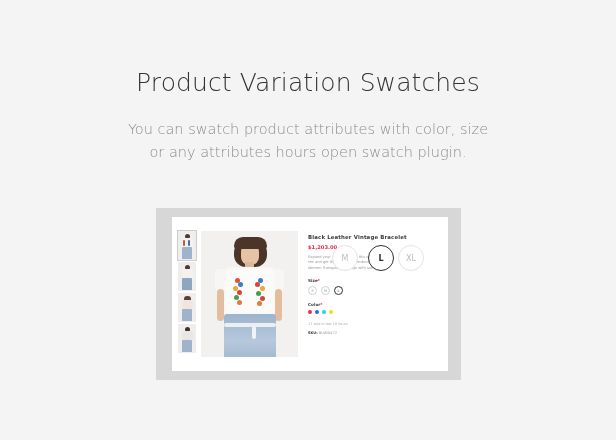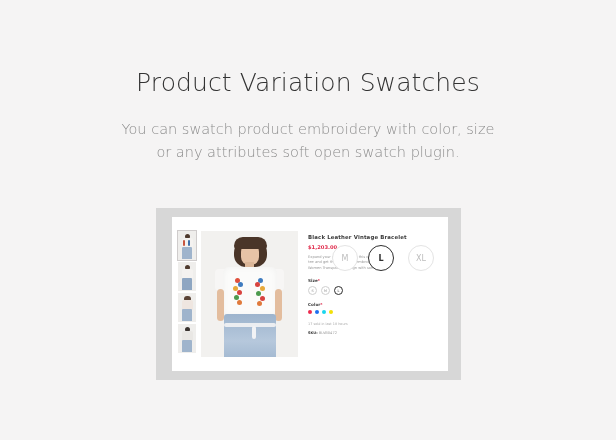--- a/index.html
+++ b/index.html
@@ -411,32 +411,32 @@
     font-family: "DejaVu Sans", sans-serif;
   }
   .bubble.b1 { left: -4px; }
   .bubble.b2 {
     left: 32px;
     border: 1.4px solid #2f2f2f;
     color: #2f2f2f;
     font-weight: 600;
     z-index: 3;
   }
-  .bubble.b3 { left: 72px; }
+  .bubble.b3 { left: 62px; }
 </style>
 </head>
 <body>
 
 <div class="page">
 
   <div class="header">
     <h1 class="page-title">Product Variation Swatches</h1>
     <div class="subtitle">
-      <span class="line">You can swatch product embroidery with color, size</span>
-      <span class="line">or any attributes soft open swatch plugin.</span>
+      <span class="line">You can swatch product attributes with color, size</span>
+      <span class="line">or any attributes hours open swatch plugin.</span>
     </div>
   </div>
 
   <div class="shot-card">
     <div class="shot-inner">
 
       <div class="gallery">
         <div class="thumb active v1">
           <div class="fig-head"></div>
           <div class="fig-top"></div>

